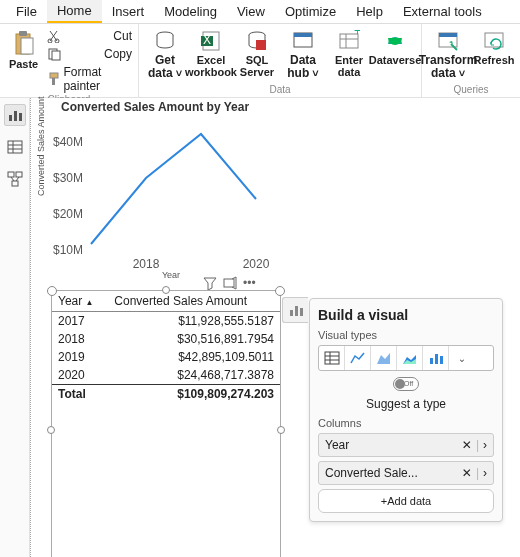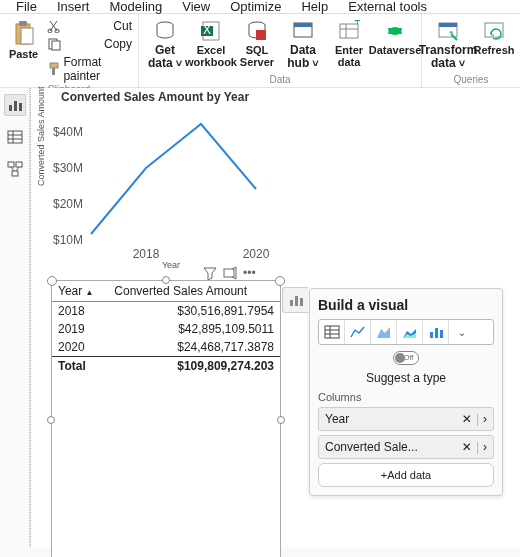--- a/index.html
+++ b/index.html
@@ -1,17 +1,17 @@
 <!DOCTYPE html>
 <html><head>
 <meta charset="utf-8">
 <style>
 *{box-sizing:border-box;margin:0;padding:0;font-family:'Segoe UI',Arial,sans-serif;font-size:12px;color:#222;}
 body{width:520px;height:557px;background:#f9f9f9;overflow:hidden;}
-.menubar{height:14px;display:flex;align-items:center;padding:0 6px;background:#fff;border-bottom:1px solid #ddd;}
+.menubar{height:24px;display:flex;align-items:center;padding:0 6px;background:#fff;border-bottom:1px solid #ddd;}
 .menubar .mi{padding:3px 10px;cursor:default;font-size:13px;}
 .menubar .mi.active{background:#f1f1f1;border-bottom:2px solid #ffb900;}
 .ribbon{height:74px;display:flex;background:#fff;border-bottom:1px solid #e2e2e2;}
 .rgrp{display:flex;flex-direction:column;align-items:center;border-right:1px solid #e2e2e2;padding:2px 4px 0 4px;}
 .rgrp .items{display:flex;flex:1;align-items:flex-start;gap:2px;}
 .grplabel{font-size:10px;color:#888;padding-bottom:2px;}
 .bigbtn{display:flex;flex-direction:column;align-items:center;justify-content:flex-start;width:44px;padding-top:4px;gap:2px;cursor:default;}
 .bigbtn .lbl{font-size:11px;text-align:center;line-height:1.1;font-weight:bold;}
 .smallcol{display:flex;flex-direction:column;gap:2px;padding-top:2px;}
 .smallbtn{display:flex;align-items:center;gap:4px;font-size:11px;padding:1px 2px;cursor:default;justify-content:space-between;}
@@ -53,20 +53,21 @@
 .fieldwell{border:1px solid #ccc;background:#f0f0f0;border-radius:3px;padding:4px 6px;margin-bottom:4px;display:flex;align-items:center;justify-content:space-between;font-size:11px;}
 .fieldwell .fname{white-space:nowrap;overflow:hidden;text-overflow:ellipsis;max-width:110px;}
 .fieldwell .factions{display:flex;align-items:center;gap:4px;color:#555;}
 .addbtn{border:1px solid #ccc;background:#fff;border-radius:6px;padding:5px;text-align:center;font-size:11px;}
 </style>
 </head>
 <body>
 
 <div class="menubar">
   <div class="mi">File</div>
+  <div class="mi active">Home</div>
   <div class="mi">Insert</div>
   <div class="mi">Modeling</div>
   <div class="mi">View</div>
   <div class="mi">Optimize</div>
   <div class="mi">Help</div>
   <div class="mi">External tools</div>
 </div>
 
 <div class="ribbon">
   <div class="rgrp">
@@ -254,20 +255,24 @@
       <div class="hb" style="right:-5px;top:calc(50% - 4px)"></div>
       <table class="tbl">
         <thead>
             <tr>
           <th><span>Year</span> <span style="font-size:8px">▲</span></th>
           <th>Converted Sales Amount</th>
         </tr>
           </thead>
         <tbody>
           <tr>
+              <td>2017</td>
+              <td>$11,928,555.5187</td>
+            </tr>
+          <tr>
               <td>2018</td>
               <td>$30,516,891.7954</td>
             </tr>
           <tr>
               <td>2019</td>
               <td>$42,895,109.5011</td>
             </tr>
           <tr>
               <td>2020</td>
               <td>$24,468,717.3878</td>
@@ -282,20 +287,21 @@
 
     <div class="panel">
       <div class="panel-tab">
           <svg width="16" height="16">
             <rect x="2" y="8" width="3" height="6" fill="#888"></rect>
             <rect x="7" y="4" width="3" height="10" fill="#888"></rect>
             <rect x="12" y="6" width="3" height="8" fill="#888"></rect>
           </svg>
         </div>
       <h3>Build a visual</h3>
+      <div class="seclabel">Visual types</div>
       <div class="viztypes">
         <div class="vt">
             <svg width="16" height="14">
               <rect x="1" y="1" width="14" height="12" fill="none" stroke="#444"></rect>
               <line x1="1" y1="5" x2="15" y2="5" stroke="#444"></line>
               <line x1="1" y1="9" x2="15" y2="9" stroke="#444"></line>
               <line x1="6" y1="1" x2="6" y2="13" stroke="#444"></line>
             </svg>
           </div>
         <div class="vt">

